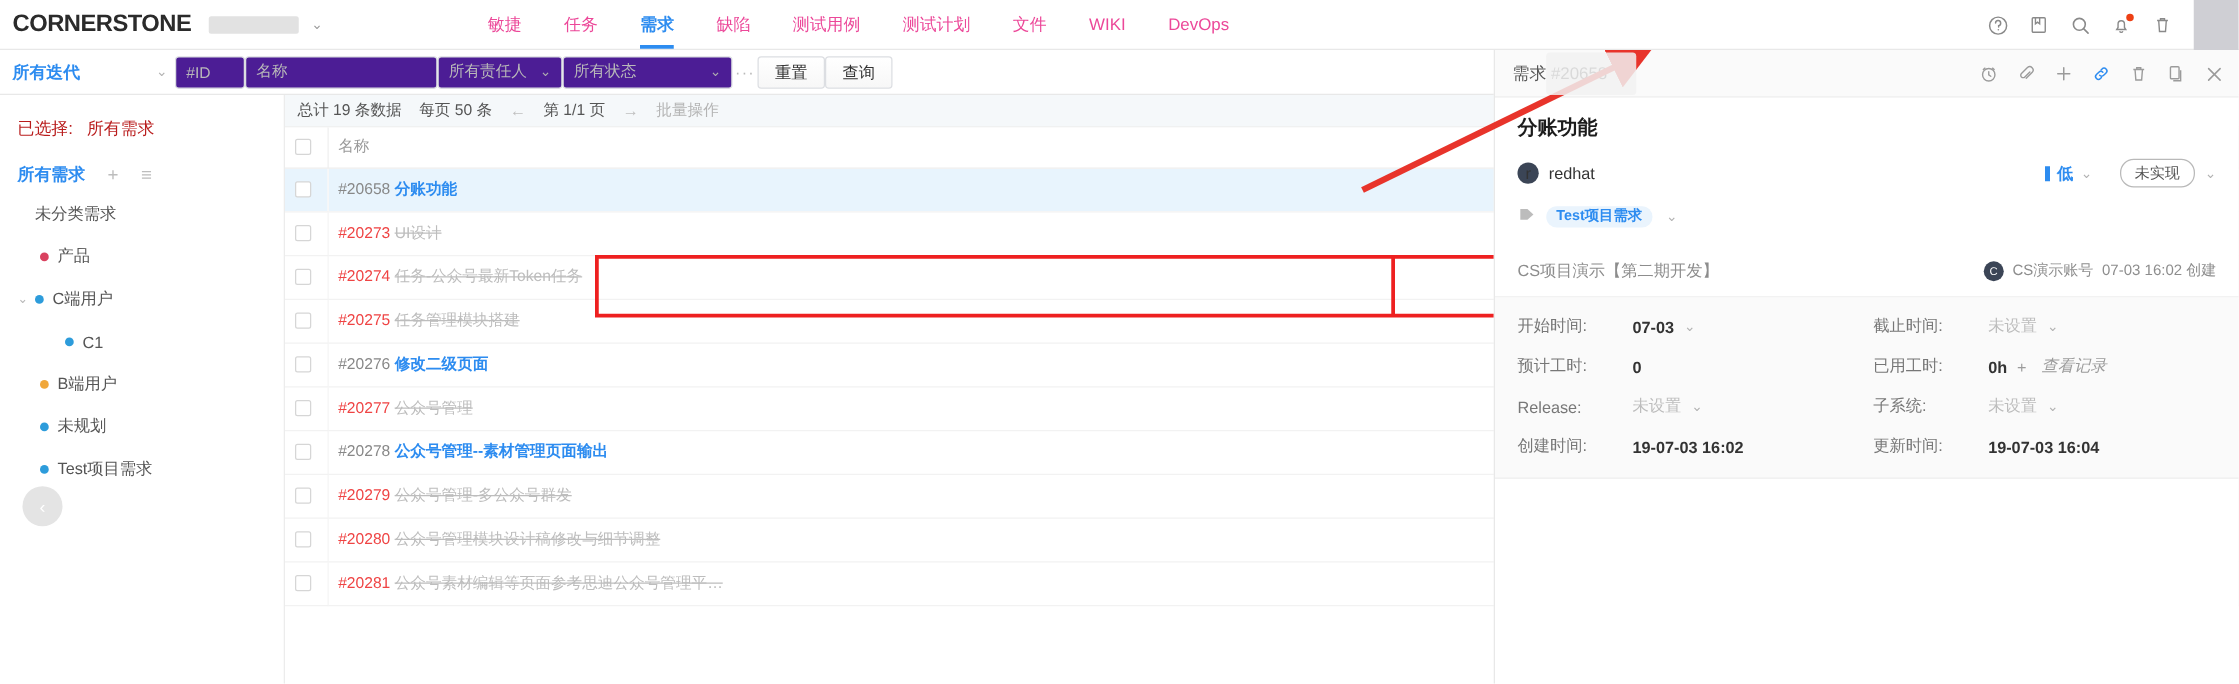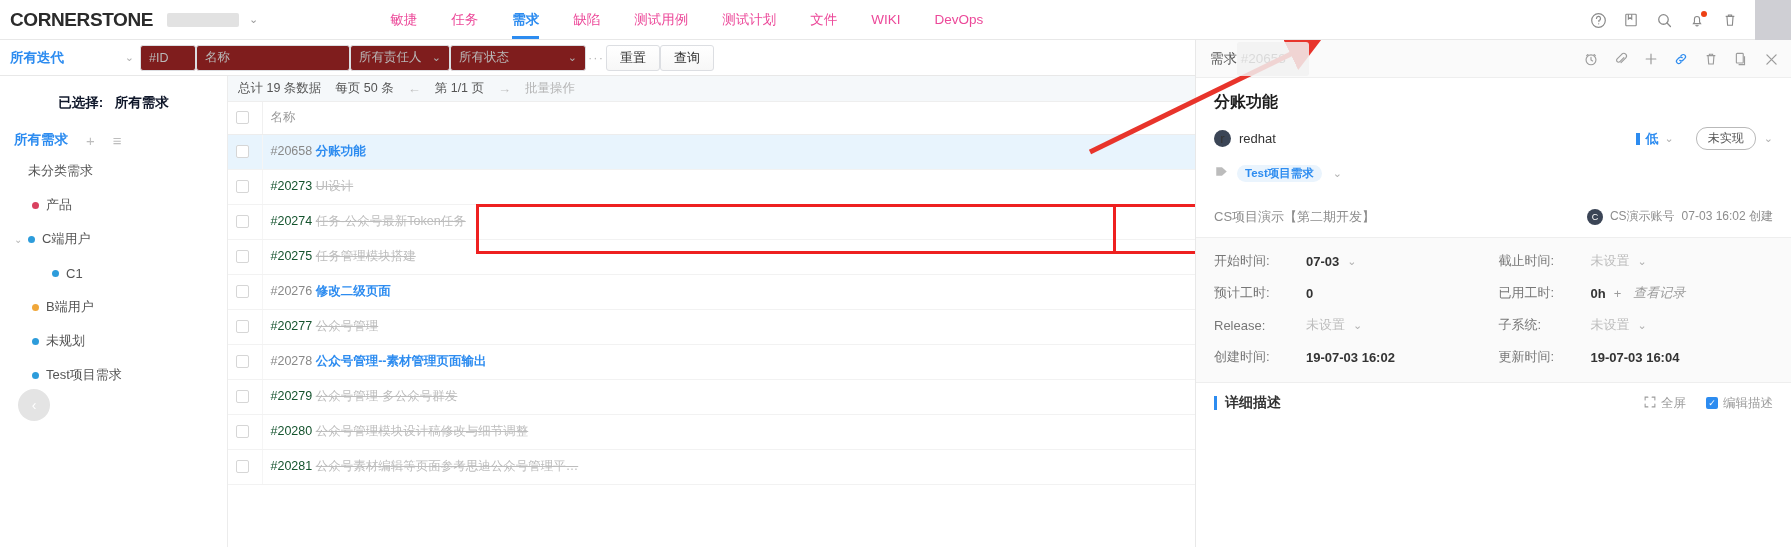--- a/index.html
+++ b/index.html
@@ -58,21 +58,21 @@
     border-bottom:1px solid #e8e8e8; background:#fff;
     padding-left:10px; gap:0;
   }
   .sel-iter {
     width:130px; display:flex; align-items:center; justify-content:space-between;
     color:#2d8cf0; font-weight:bold; font-size:13.5px; padding-right:6px;
   }
   .sel-iter .cc { color:#b0b0b0; font-weight:normal; font-size:11px; }
   .fi {
     height:26px; border:1px solid #dcdee2; border-radius:3px;
-    background:#7f1d1d; font-size:12.5px; color:#333;
+    background:#4c1d95; font-size:12.5px; color:#333;
     display:flex; align-items:center; padding:0 8px;
   }
   .fi .ph { color:#b9b9b9; }
   .fi.w-id { width:56px; }
   .fi.w-name { width:154px; }
   .fi.w-sel { width:100px; justify-content:space-between; }
   .fi.w-sel2 { width:136px; justify-content:space-between; }
   .fi .cc { color:#b0b0b0; font-size:11px; margin-left:6px; }
   .dots { color:#b9b9b9; font-size:13px; letter-spacing:1px; padding:0 2px; }
   .btn {
@@ -83,21 +83,21 @@
   }
 
   
   .body-wrap { display:flex; height:471px; width:100%; }
 
   
   .sidebar {
     width:228px; flex:0 0 228px; background:#fff;
     border-right:1px solid #ececec; position:relative; padding-top:10px;
   }
-  .sel-line { font-size:13.5px; font-weight:bold; color:#0f172a; padding:8px 14px 14px 14px;text-align:center; }
+  .sel-line { font-size:13.5px; font-weight:normal; color:#b91c1c; padding:8px 14px 14px 14px; }
   .sb-head { display:flex; align-items:center; padding:0 14px 0 14px; height:28px; }
   .sb-head .lbl { color:#2d8cf0; font-weight:bold; font-size:13.5px; }
   .sb-head .ic { color:#bdbdbd; margin-left:18px; font-size:15px; line-height:1; }
   .sb-item {
     display:flex; align-items:center; height:34px; padding-left:14px;
     font-size:13px; color:#555;
   }
   .sb-item .arrow { width:14px; color:#b7b7b7; font-size:10px; flex:0 0 14px; }
   .sb-item .bullet { width:7px; height:7px; border-radius:50%; margin-right:7px; flex:0 0 7px; }
   .sb-item.indent1 { padding-left:32px; }
@@ -133,21 +133,21 @@
   .col-state { width:100px; }
   .col-pri { width:80px; }
   .col-iter { width:108px; }
   .col-cat { width:104px; border-right:none !important; }
   .chk {
     width:13px; height:13px; border:1px solid #d6d6d6; border-radius:2px; background:#fff;
     display:block;
   }
   tr.sel td { background:#e8f4fd; }
   .rid { color:#888; }
-  .rid.dim { color:#14532d; }
+  .rid.dim { color:#ef4444; }
   .rname { color:#2d8cf0; font-weight:bold; }
   .rname.done { color:#bdbdbd; font-weight:normal; text-decoration:line-through; }
   .pill {
     display:inline-block; border-radius:10px; padding:1px 9px; font-size:11.5px;
     border:1px solid; line-height:15px;
   }
   .pill.s-unimpl { color:#555; border-color:#b9b9b9; background:#fff; }
   .pill.s-impl { color:#2d8cf0; border-color:#8cc9f5; background:#fff; font-weight:bold; }
   .pill.s-doing { color:#19be6b; border-color:#9fe6c0; background:#fff; font-weight:bold; }
   .pri { font-weight:bold; }
@@ -634,40 +634,20 @@
         <div class="fld">
           <span class="k">创建时间:</span>
           <span class="v">19-07-03 16:02</span>
         </div>
         <div class="fld">
           <span class="k">更新时间:</span>
           <span class="v">19-07-03 16:04</span>
         </div>
       </div>
 
-    <div class="d-desc-head">
-      <div class="dh-left">
-        <i class="bar"></i>
-        <span class="t">详细描述</span>
-      </div>
-      <div class="dh-right">
-        <span class="it">
-          <span>
-            <svg viewBox="0 0 16 16" width="12" height="12" fill="none" stroke="#9b9b9b" stroke-width="1.4">
-              <path d="M1.5 5.2V1.5h3.7M10.8 1.5h3.7v3.7M14.5 10.8v3.7h-3.7M5.2 14.5H1.5v-3.7" stroke-linecap="round"></path>
-            </svg>
-          </span>
-          <span>全屏</span>
-        </span>
-        <span class="it">
-          <span class="cbx-on">✓</span>
-          <span>编辑描述</span>
-        </span>
-      </div>
-    </div>
   </div>
 </div>
 
 <svg class="arrow-svg" width="260" height="120" viewBox="0 0 260 120">
   <defs>
     <marker id="ah" markerWidth="7" markerHeight="7" refX="1" refY="3.5" orient="auto">
       <polygon points="0,0 7,3.5 0,7" fill="#e8342b"></polygon>
     </marker>
   </defs>
   <line x1="10" y1="112" x2="215" y2="12" stroke="#e8342b" stroke-width="5" marker-end="url(#ah)"></line>

